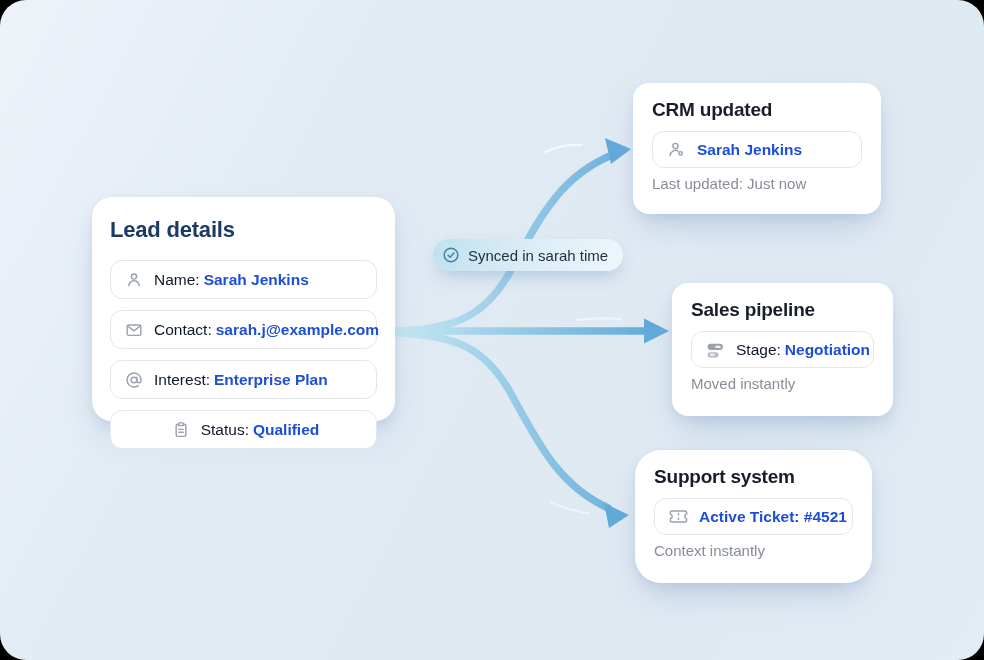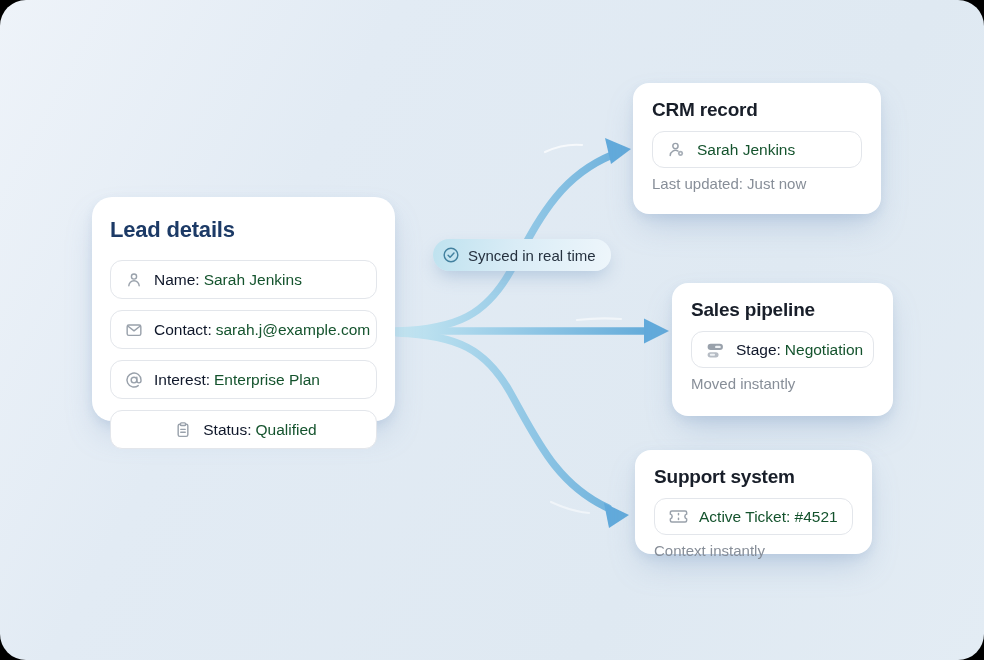--- a/index.html
+++ b/index.html
@@ -18,38 +18,38 @@
     box-sizing:border-box;
   }
   .chip{
     display:flex;align-items:center;background:#fff;
     border:1px solid #e3e6eb;border-radius:12px;box-sizing:border-box;
     padding:0 10px 0 13px;gap:10px;
   }
   .chip .txt{white-space:nowrap;font-size:15.5px;color:#20262f;}
   .lbl{color:#0f172a;margin-right:4px;}
   .lbl:empty{display:none;margin:0;}
-  .val{color:#14532d;font-weight:400;}
+  .val{color:#1d4ed8;font-weight:700;}
   .foot{font-size:15px;color:#878e98;}
   .icon{flex:0 0 auto;display:flex;align-items:center;justify-content:center;}
 
   
   #lead-card{left:92px;top:197px;width:303px;height:224px;border-radius:20px;padding:20px 18px;}
   #lead-card .card-title{font-size:22px;font-weight:700;color:#1c3a66;letter-spacing:-.2px;line-height:26px;margin-bottom:17px;}
   #lead-card .chip{height:39px;margin-bottom:11px;}
   #lead-card .chip:last-child{margin-bottom:0;justify-content:center;}
 
   
   .target{padding:15px 19px 0 19px;border-radius:16px;}
   .target .card-title{font-size:19px;font-weight:700;color:#181e29;letter-spacing:-.2px;line-height:23px;margin-bottom:10px;}
   .target .chip{height:37px;}
   .target .foot{margin-top:7px;}
   #crm-card{left:633px;top:83px;width:248px;height:131px;}
   #sales-card{left:672px;top:283px;width:221px;height:133px;}
-  #support-card{left:635px;top:450px;width:237px;height:104px;}
+  #support-card{left:635px;top:450px;width:237px;height:133px;border-radius:26px;}
 
   
   #sync-badge{
     position:absolute;left:433px;top:239px;height:32px;
     display:flex;align-items:center;gap:8px;padding:0 15px 0 9px;
     border-radius:16px;
     background:linear-gradient(100deg,#bfe2ef 0%,#d9ecf6 45%,#eef6fb 100%);
     box-shadow:0 8px 18px -4px rgba(118,152,192,.45);
   }
   #sync-badge .badge-text{font-size:15px;font-weight:500;color:#25313f;white-space:nowrap;}
@@ -131,25 +131,25 @@
     </div>
   </div>
 
   <div id="sync-badge">
     <span class="icon">
       <svg class="ic" width="18" height="18" viewBox="0 0 20 20" fill="none" stroke="#43819f" stroke-width="1.6" stroke-linecap="round" stroke-linejoin="round">
         <circle cx="10" cy="10" r="7.6"></circle>
           <path d="M6.8 10.2l2.2 2.3 4.3-4.6"></path>
       </svg>
     </span>
-    <span class="badge-text">Synced in real time</span>
+    <span class="badge-text">Synced in sarah time</span>
   </div>
 
   <div class="card target" id="crm-card">
-    <div class="card-title">CRM record</div>
+    <div class="card-title">CRM updated</div>
     <div class="chip">
       <span class="icon">
         <svg class="ic" width="21" height="21" viewBox="0 0 24 24" fill="none" stroke="#99a1ab" stroke-width="1.7" stroke-linecap="round">
           <circle cx="10.8" cy="8" r="3"></circle>
             <path d="M4.8 18.8a6 6 0 0 1 9-5"></path>
           <circle cx="16.6" cy="16.4" r="2.9" fill="#a9b0b9" stroke="none"></circle>
           <circle cx="16.6" cy="16.4" r="1" fill="#ffffff" stroke="none"></circle>
         </svg>
       </span>
       <span class="txt"><span class="val">Sarah Jenkins</span></span>

